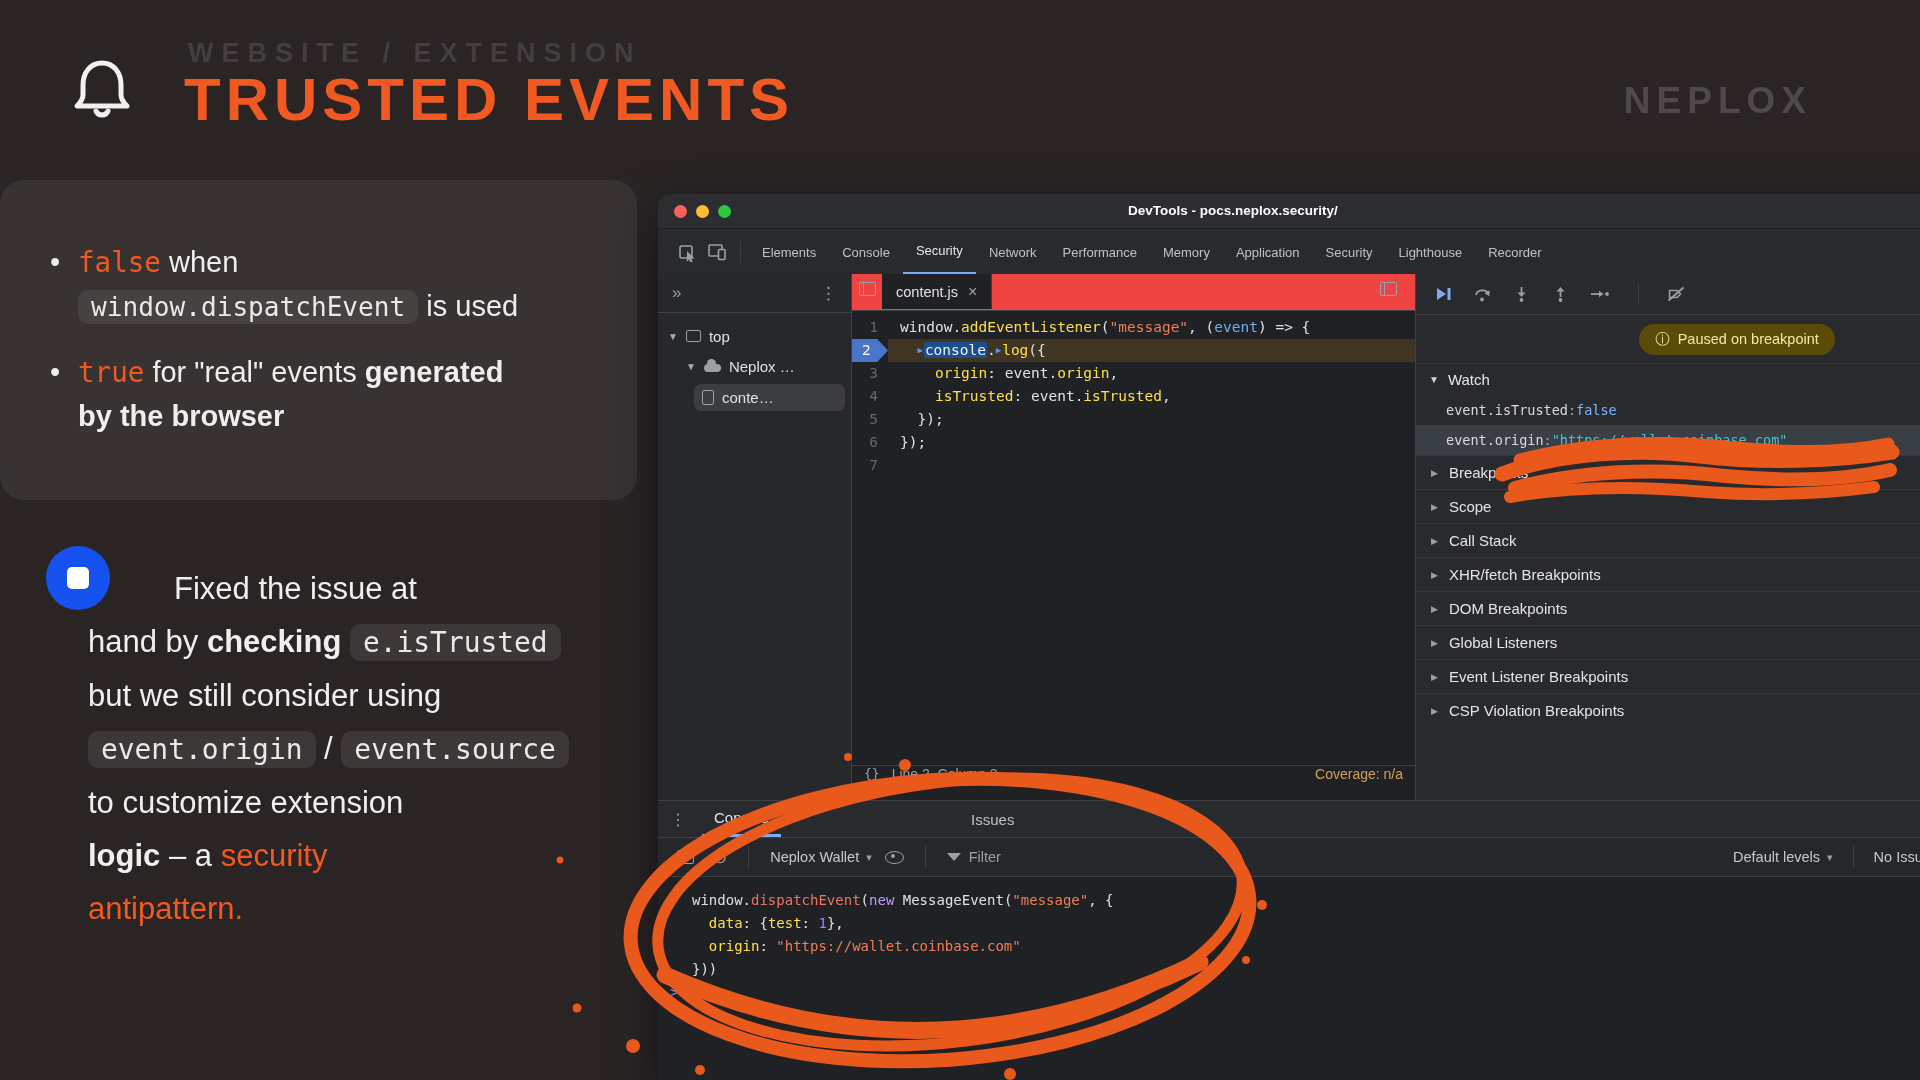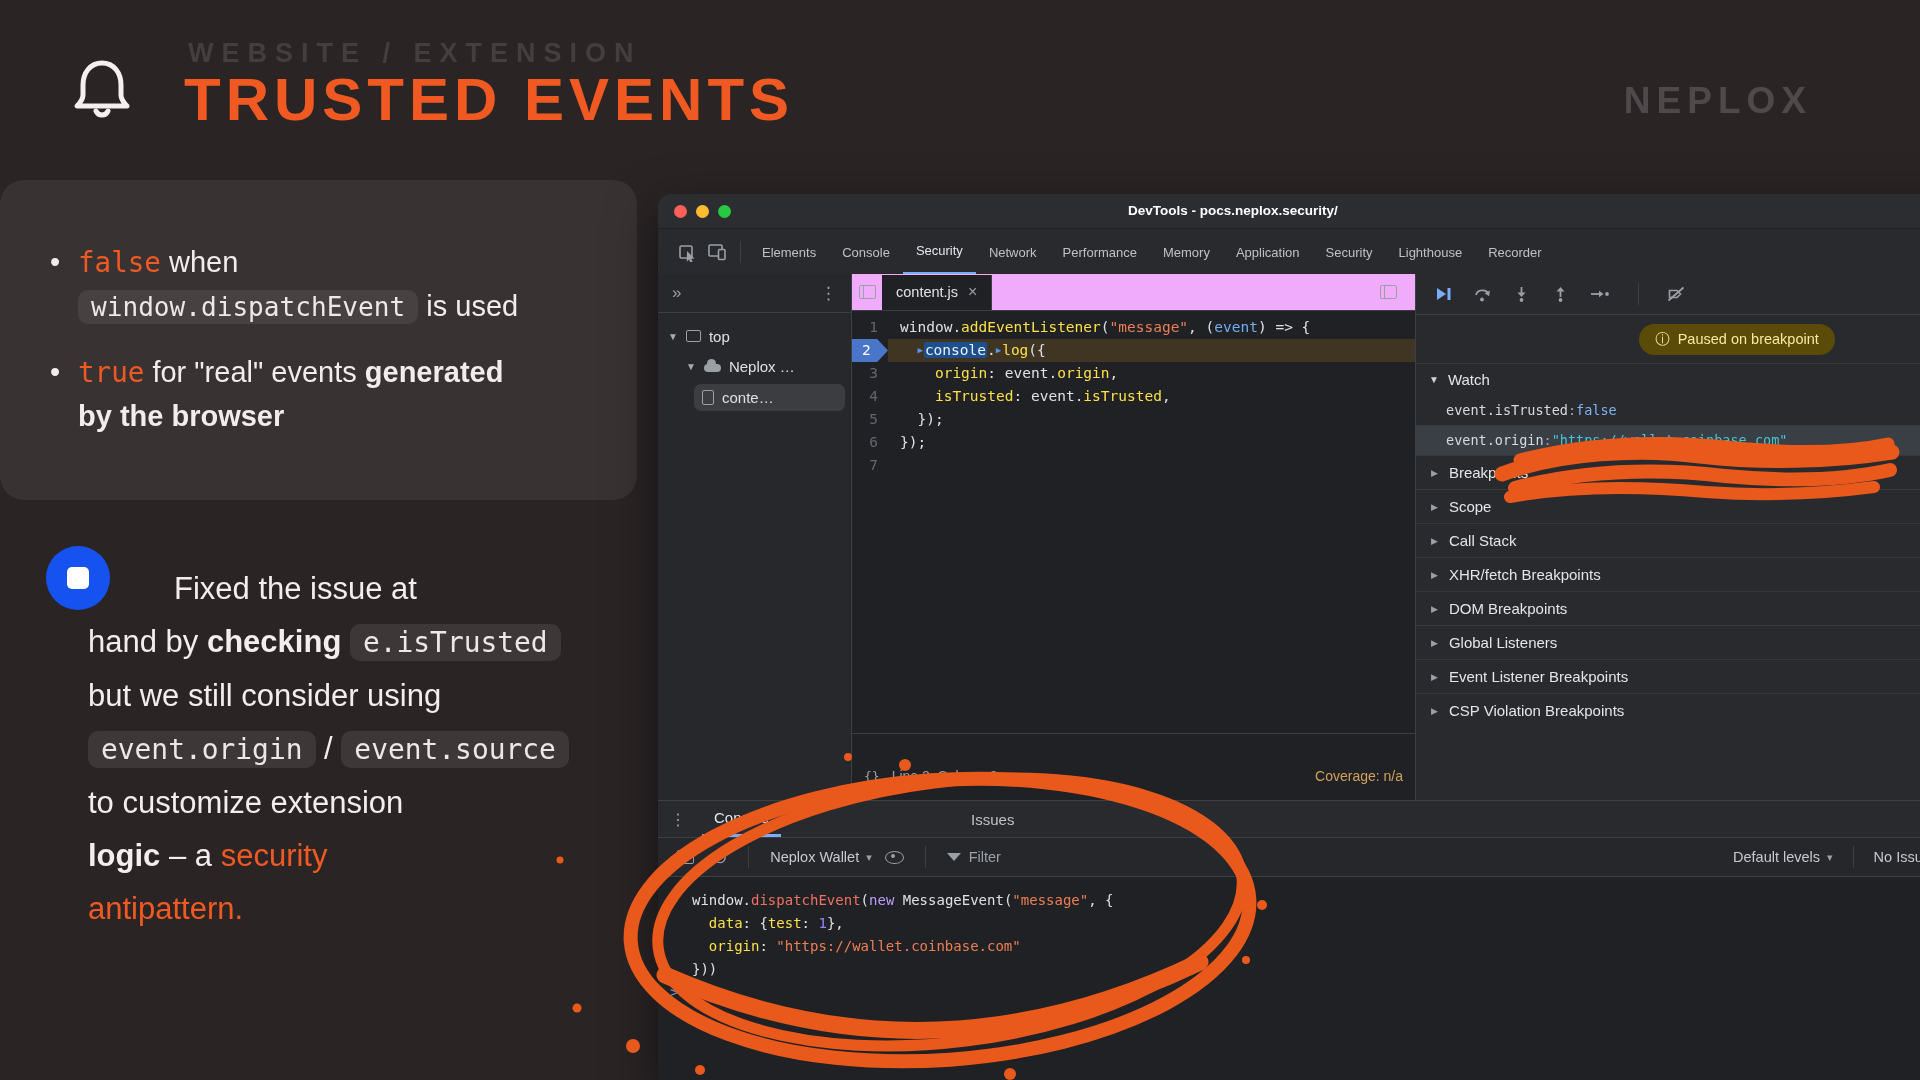--- a/index.html
+++ b/index.html
@@ -68,22 +68,22 @@
   .tree-row .caret{font-size:10px;color:#a7acb2;flex:none}
   .indent1{padding-left:28px}
   .frame-icon{width:13px;height:10px;border:1.5px solid #9aa0a6;border-radius:2px;flex:none}
   .cloud-icon{position:relative;width:17px;height:8px;background:#9aa0a6;border-radius:6px;flex:none;margin-top:3px}
   .cloud-icon::before{content:"";position:absolute;left:3px;top:-5px;width:9px;height:9px;border-radius:50%;background:#9aa0a6}
   .file-row{background:#3c3d41;border-radius:7px;margin:3px 6px 0 36px;height:27px;display:flex;
             align-items:center;gap:8px;padding-left:8px}
   .file-icon{width:10px;height:13px;border:1.5px solid #9aa0a6;border-radius:2px;flex:none}
 
   .editor{width:563px;flex:none;display:flex;flex-direction:column;background:var(--devtools-bg)}
-  .file-strip{height:36px;background:#f0abfc;border-bottom:1px solid var(--devtools-border);
-              display:flex;align-items:center}
+  .file-strip{height:36px;background:#ef4444;border-bottom:1px solid var(--devtools-border);
+              display:flex;}
   .panel-ic{width:15px;height:12px;border:1.5px solid #9aa0a6;border-radius:2px;position:relative}
   .panel-ic::before{content:"";position:absolute;left:3px;top:0;bottom:0;width:1.5px;background:#9aa0a6}
   .file-tab{height:35px;display:flex;align-items:center;gap:10px;padding:0 14px;background:var(--devtools-bg);
             color:#e0e2e6;font-size:14.5px;border-right:1px solid var(--devtools-border)}
   .file-tab .close{color:#9aa0a6;font-size:16px}
   .strip-right{margin-left:auto;margin-right:12px}
   .code{flex:1;font-family:"DejaVu Sans Mono",monospace;font-size:14.5px;line-height:23px;padding-top:5px}
   .code-row{display:flex;height:23px}
   .gutter{width:36px;flex:none;text-align:right;padding-right:10px;color:#62686f;box-sizing:border-box}
   .code-text{white-space:pre;flex:1;padding-left:12px}
@@ -92,22 +92,22 @@
        clip-path:polygon(0 0,70% 0,100% 50%,70% 100%,0 100%)}
   .tk-def{color:#dde1e5}
   .tk-prop{color:#fde047}
   .tk-str{color:#ee7e55}
   .tk-param{color:#6fb0f2}
   .tk-kw{color:#bd9cf9}
   .tk-num{color:#9980ff}
   .tk-meth{color:#ef7163}
   .tk-marker{color:#5d95e8;font-size:9px;vertical-align:2px;margin-right:1px}
   .tk-selected{background:#1d4f8d;color:#eaf1fb;border-radius:2px;padding:0 1px}
-  .statusbar{height:34px;border-top:1px solid var(--devtools-border);display:flex;align-items:flex-end;
-             gap:12px;padding:16px 12px;font-size:14px;color:#9aa0a6;margin-top:auto}
+  .statusbar{height:34px;border-top:1px solid var(--devtools-border);display:flex;align-items:flex-start;
+             gap:12px;padding:0 12px;font-size:14px;color:#9aa0a6;margin-top:auto}
   .braces{font-family:"DejaVu Sans Mono",monospace;font-size:13px}
   .status-right{margin-left:auto;color:#d0a15e}
 
   .debugger{flex:1;background:var(--devtools-panel);border-left:1px solid var(--devtools-border);overflow:hidden}
   .dbg-toolbar{height:40px;border-bottom:1px solid var(--devtools-border);display:flex;align-items:center;
                padding-left:18px;gap:20px}
   .paused-row{height:48px;display:flex;align-items:center;justify-content:center;
               border-bottom:1px solid #37383c}
   .paused-badge{background:var(--paused-bg);color:var(--paused-text);border-radius:16px;padding:6px 16px;
                 font-size:14.5px;display:flex;align-items:center;gap:8px}

